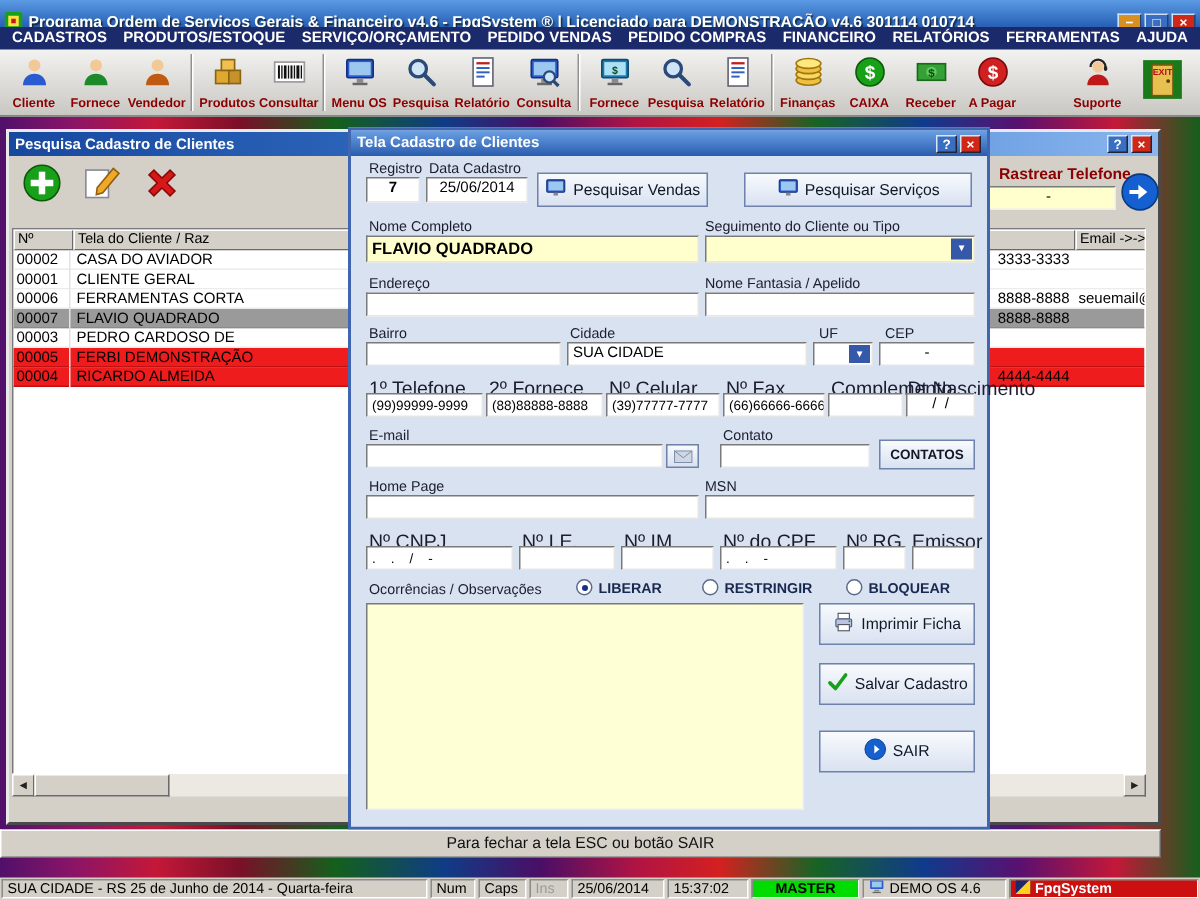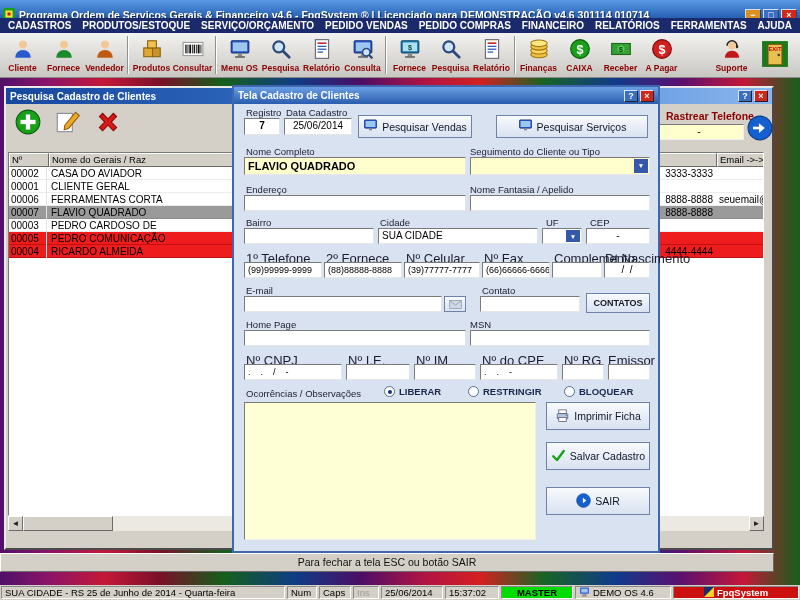--- a/index.html
+++ b/index.html
@@ -83,21 +83,21 @@
   .obs{position:absolute;left:10px;top:298px;width:292px;height:138px;background:#ffffd6;
     border:1px solid;border-color:#7a7a7a #eee #eee #7a7a7a}
   
   .hintbar{position:absolute;left:0;top:553px;width:774px;height:19px;background:#d4d0c8;z-index:6;
     border:1px solid;border-color:#fff #6a6a6a #6a6a6a #fff;text-align:center;font-size:10.5px;line-height:17px;color:#111}
   .statusbar{position:absolute;left:0;top:585px;width:800px;height:15px;background:#d4d0c8;z-index:20;
     display:flex;gap:2px;padding:1px 1px 0 1px}
   .scell{height:13px;background:#d4d0c8;border:1px solid;border-color:#8a8a8a #fff #fff #8a8a8a;
     font-size:9.5px;line-height:11px;padding:0 3px;white-space:nowrap;overflow:hidden;display:flex;align-items:center;gap:3px}
   .scell.green{background:#00dc00;font-weight:bold;justify-content:center}
-  .scell.red{background:#cc1010;color:#fff;font-weight:bold;justify-content:center;flex:1}
+  .scell.red{background:#cc1010;color:#fff;font-weight:bold;justify-content:flex-start;flex:1}
   .scell.dim{color:#999}
 </style>
 </head>
 <body>
 
 <div id="app">
 
   <div class="titlebar">
     <span><svg width="12" height="12" viewBox="0 0 12 12">
           <rect x="0" y="0" width="12" height="12" rx="2" fill="#18a018"></rect>
@@ -312,21 +312,21 @@
       <span class="rastrear-field">-</span>
       <span class="rastrear-go"><svg viewBox="0 0 24 24">
             <circle cx="12" cy="12" r="11" fill="#1560d0" stroke="#0a3a80"></circle>
             <path d="M5.5 12h8" stroke="#fff" stroke-width="2.4"></path>
             <path d="M11 7.5l5.5 4.5-5.5 4.5z" fill="#fff"></path>
           </svg></span>
 
       <div class="table">
         <div class="thead">
           <span class="th" style="left:0;width:40px">Nº</span>
-          <span class="th" style="left:40px;width:188px">Nome do Gerais / Raz</span>
+          <span class="th" style="left:40px;width:188px">Tela do Cliente / Raz</span>
           <span class="th" style="left:228px;width:328px"></span>
           <span class="th" style="left:556px;width:152px;text-align:center">Celular</span>
           <span class="th" style="left:708px;width:48px">Email -&gt;-&gt;-&gt;</span>
         </div>
         <div class="trow" style="top:14px">
           <span class="c-num">00002</span>
           <span class="c-name">CASA DO AVIADOR</span>
           <span class="c-cel">3333-3333</span>
           <span class="c-email"></span>
         </div>
@@ -349,21 +349,21 @@
           <span class="c-email"></span>
         </div>
         <div class="trow" style="top:66px">
           <span class="c-num">00003</span>
           <span class="c-name">PEDRO CARDOSO DE</span>
           <span class="c-cel"></span>
           <span class="c-email"></span>
         </div>
         <div class="trow row-red" style="top:79px">
           <span class="c-num">00005</span>
-          <span class="c-name">PEDRO COMUNICAÇÃO</span>
+          <span class="c-name">FERBI DEMONSTRAÇÃO</span>
           <span class="c-cel"></span>
           <span class="c-email"></span>
         </div>
         <div class="trow row-red" style="top:92px">
           <span class="c-num">00004</span>
           <span class="c-name">RICARDO ALMEIDA</span>
           <span class="c-cel">4444-4444</span>
           <span class="c-email"></span>
         </div>
       </div>

